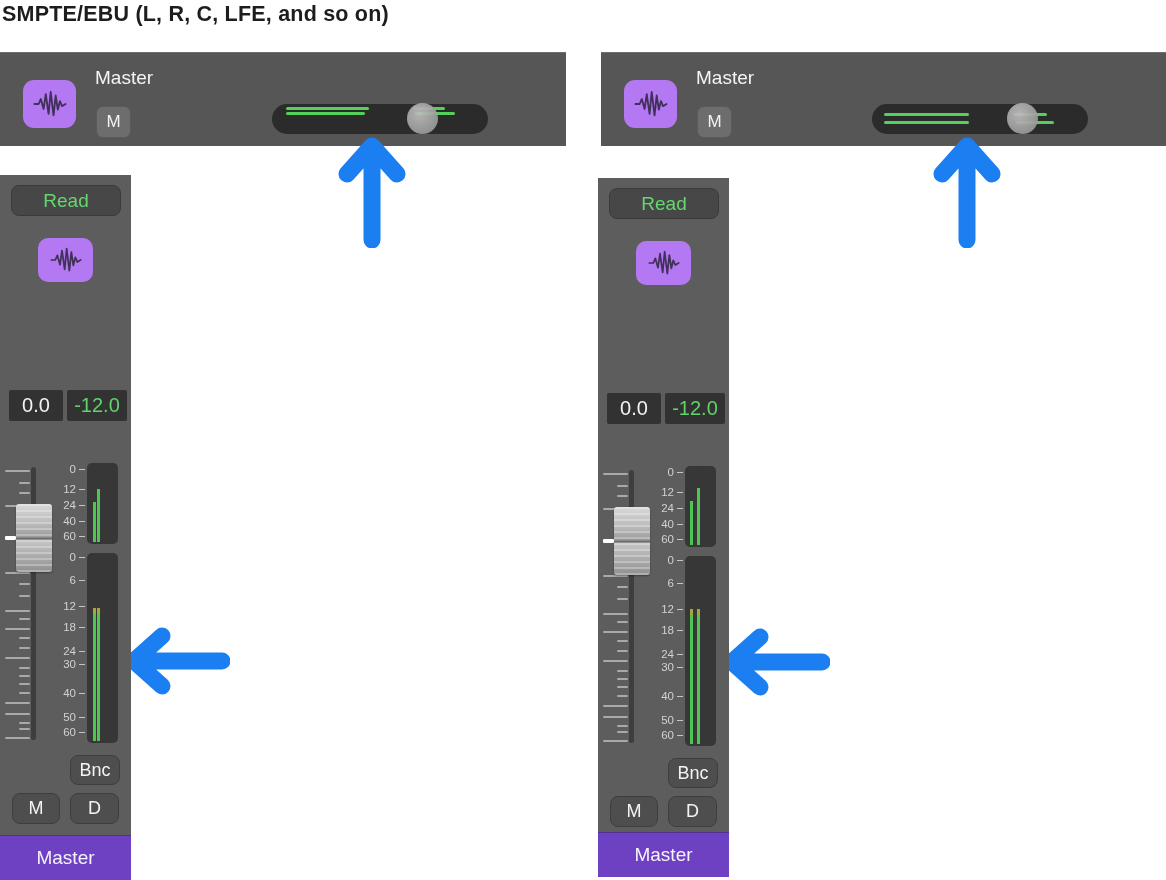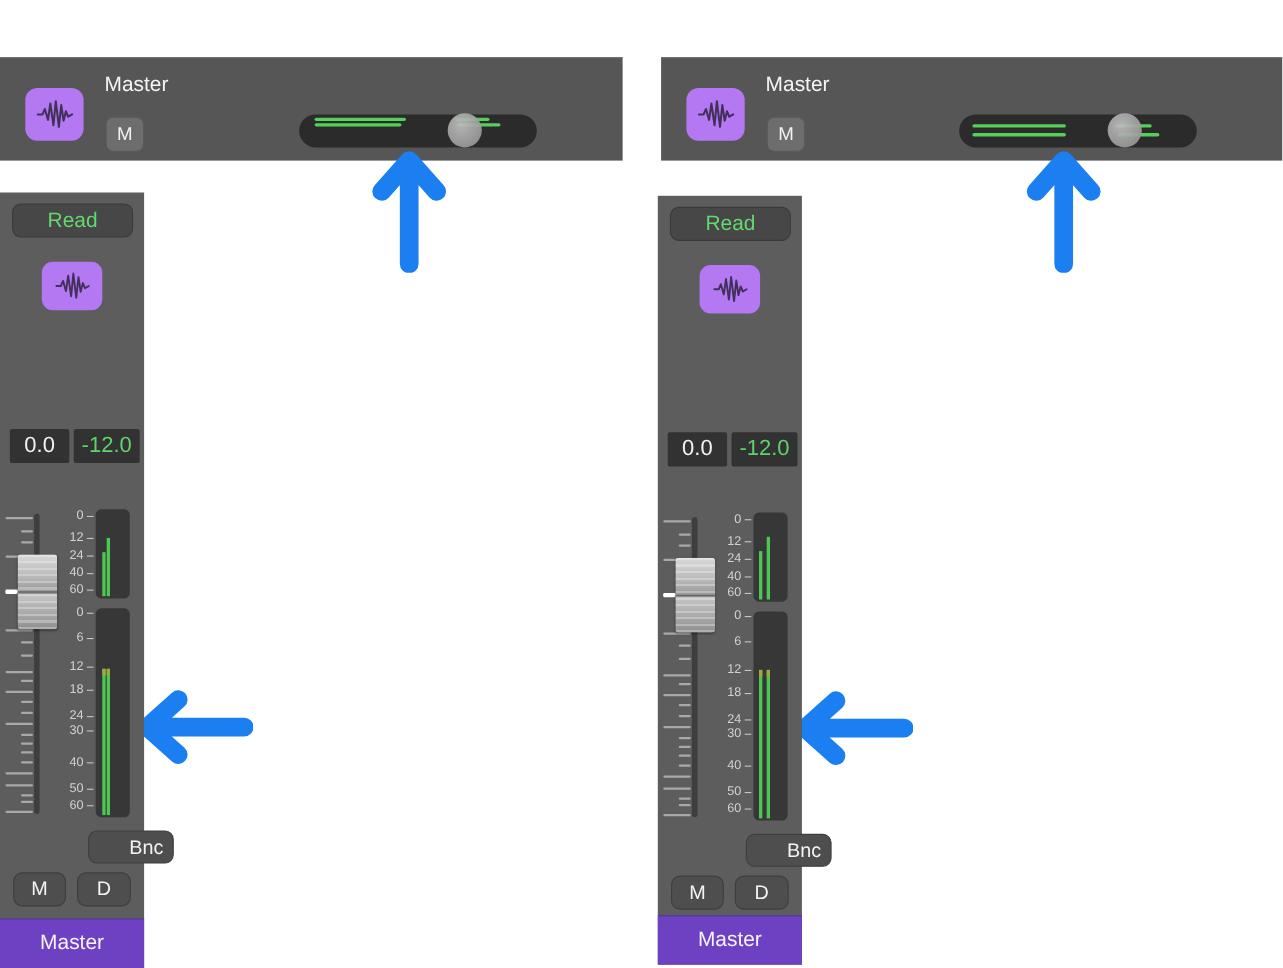--- a/index.html
+++ b/index.html
@@ -52,31 +52,32 @@
   .vbar .tip{position:absolute;top:0;left:0;width:100%;height:6px;background:#a2a93b;}
   .spread-narrow .b0{left:6px;} .spread-narrow .b1{left:10px;}
   .spread-wide   .b0{left:5px;} .spread-wide   .b1{left:12px;}
   .mrow{position:absolute;right:46px;width:40px;display:flex;align-items:center;justify-content:flex-end;
         color:#d2d2d2;font-size:11.5px;line-height:11px;}
   .mrow .dash{display:inline-block;width:6px;height:1.5px;background:#c6c6c6;margin-left:3px;}
 
   
   .sbtn{position:absolute;background:#4e4e4e;border:1px solid #3e3e3e;border-radius:8px;color:#f3f3f3;
         display:flex;align-items:center;justify-content:center;font-size:18px;}
-  .bnc{left:80px;top:580px;width:48px;height:28px;padding-left:28px;}
+  .bnc{left:70px;top:580px;width:48px;height:28px;}
   .mm {left:12px;top:618px;width:46px;height:29px;}
   .dd {left:70px;top:618px;width:47px;height:29px;}
   .master-bar{position:absolute;left:0;bottom:0;width:100%;height:44px;background:#6e40c2;border-top:1px solid rgba(0,0,0,.25);
               display:flex;align-items:center;justify-content:center;color:#f6f2fb;font-size:19px;}
 </style>
 </head>
 <body>
 
 <div class="canvas">
 
+  <div class="title" style="left:2px;">SMPTE/EBU (L, R, C, LFE, and so on)</div>
 
   <div class="header" style="left:0;width:566px;">
     <div class="chan-icon">
       <svg width="40" height="34" viewBox="0 0 56 48">
         <path d="M6 24 L12 24 L15 17 L19 31 L22 10 L26 38 L29 7 L33 40 L36 12 L39 32 L42 20 L45 27 L50 24" fill="none" stroke="#40305a" stroke-width="2.6" stroke-linejoin="round" stroke-linecap="round"></path>
       </svg>
     </div>
     <div class="track-name">Master</div>
     <div class="hmute">M</div>
     <div class="vol-slider" style="left:272px;">

